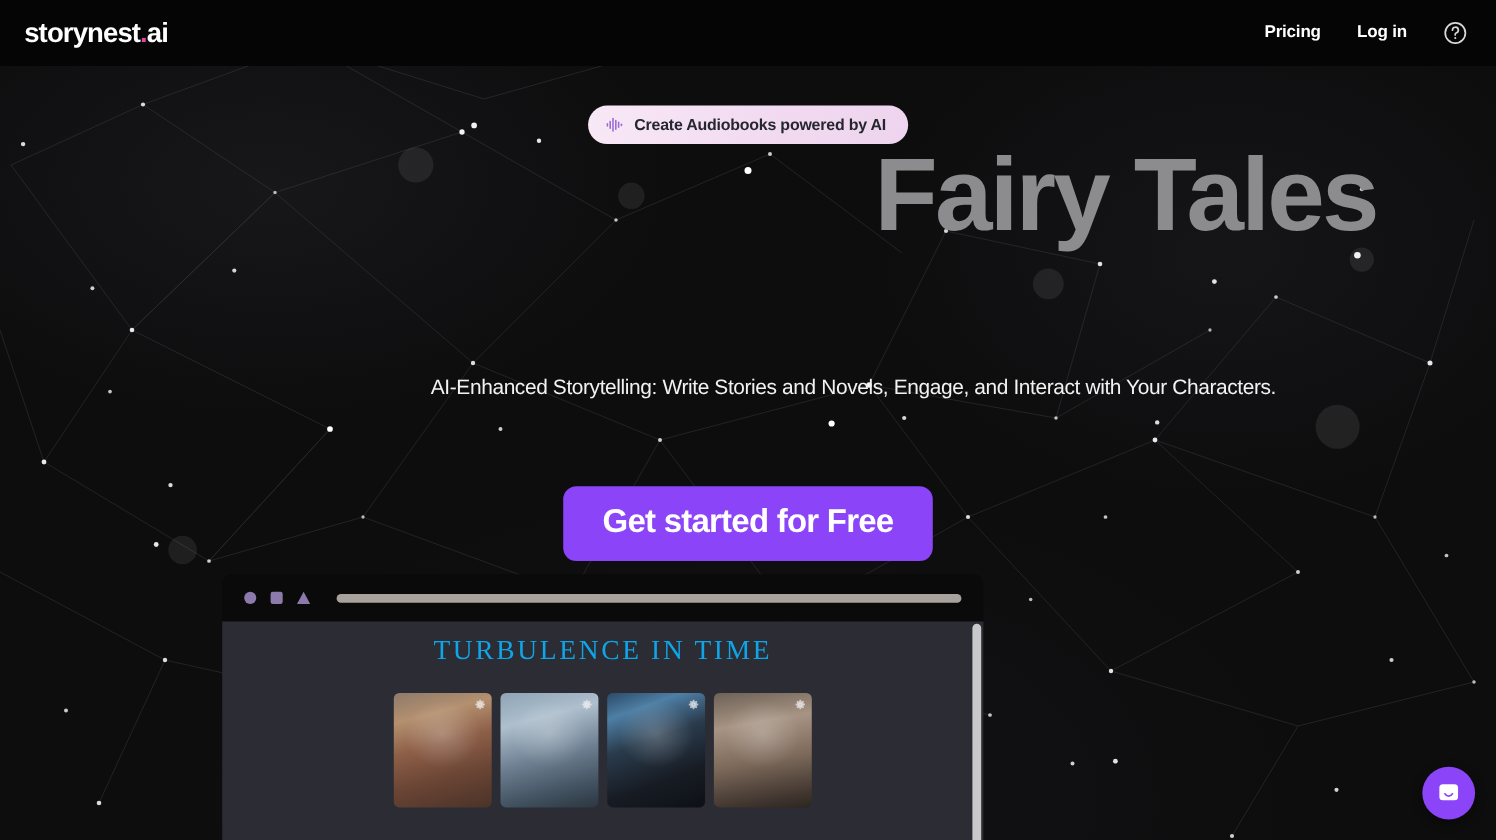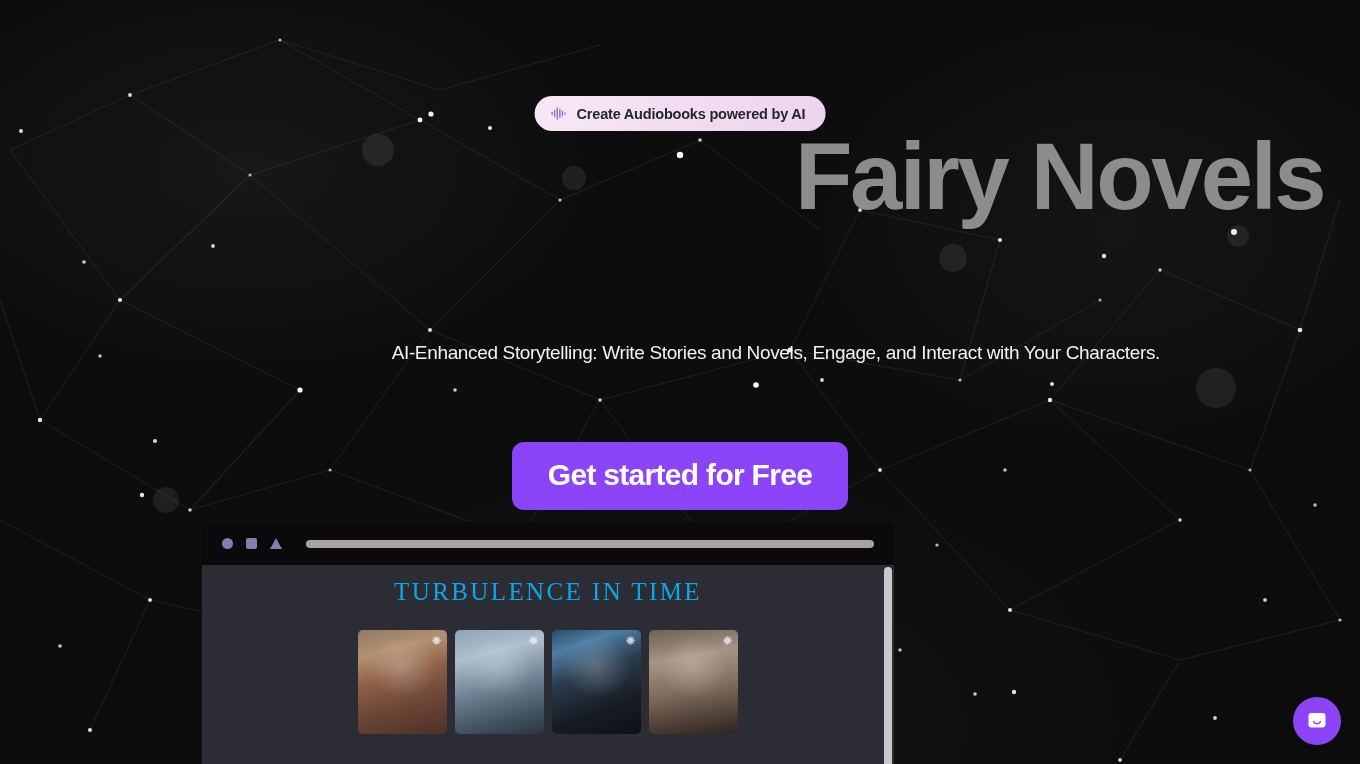--- a/index.html
+++ b/index.html
@@ -286,26 +286,40 @@
     <g fill="#ffffff" opacity="0.08">
       <circle cx="1216" cy="388" r="20"></circle>
       <circle cx="378" cy="150" r="16"></circle>
       <circle cx="574" cy="178" r="12"></circle>
       <circle cx="1238" cy="236" r="11"></circle>
       <circle cx="953" cy="258" r="14"></circle>
       <circle cx="166" cy="500" r="13"></circle>
     </g>
   </svg>
 
+  <div class="nav">
+    <div class="logo">
+      <span>storynest</span><span class="dot">.</span><span>ai</span>
+    </div>
+    <div class="nav-right">
+      <a class="nav-link">Pricing</a>
+      <a class="nav-link">Log in</a>
+      <svg class="help-icon" viewBox="0 0 24 24" fill="none">
+        <circle cx="12" cy="12" r="10" stroke="#d8d8da" stroke-width="1.7"></circle>
+        <path d="M9.2 9.2a2.9 2.9 0 1 1 3.6 2.8c-.6.2-.9.7-.9 1.4v.5" stroke="#d8d8da" stroke-width="1.7" stroke-linecap="round"></path>
+        <circle cx="12" cy="17" r="1.05" fill="#d8d8da"></circle>
+      </svg>
+    </div>
+  </div>
 
   <div class="hero">
 
     <div class="rotator">
       <div class="rotator-inner">
-        <div class="rot-word">Fairy Novels</div>
+        <div class="rot-word">Fairy Tales</div>
       </div>
     </div>
 
     <div class="pill">
       <svg width="17" height="17" viewBox="0 0 20 20">
         <g fill="#9b6fd4">
           <rect x="1" y="8" width="1.7" height="4" rx=".8"></rect>
           <rect x="4" y="5.5" width="1.7" height="9" rx=".8"></rect>
           <rect x="7" y="2.5" width="1.7" height="15" rx=".8"></rect>
           <rect x="10" y="4.5" width="1.7" height="11" rx=".8"></rect>

